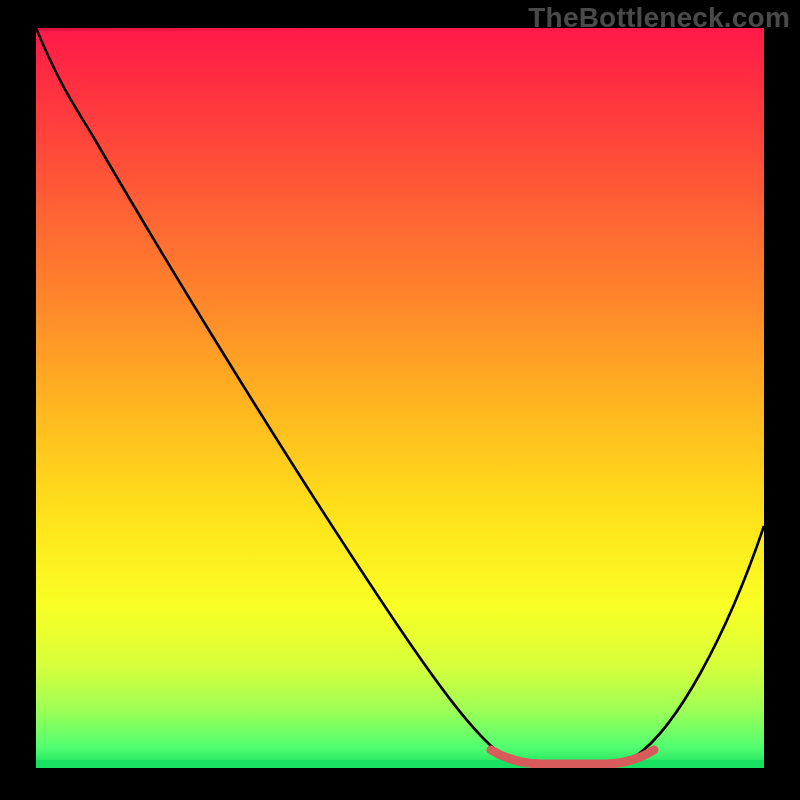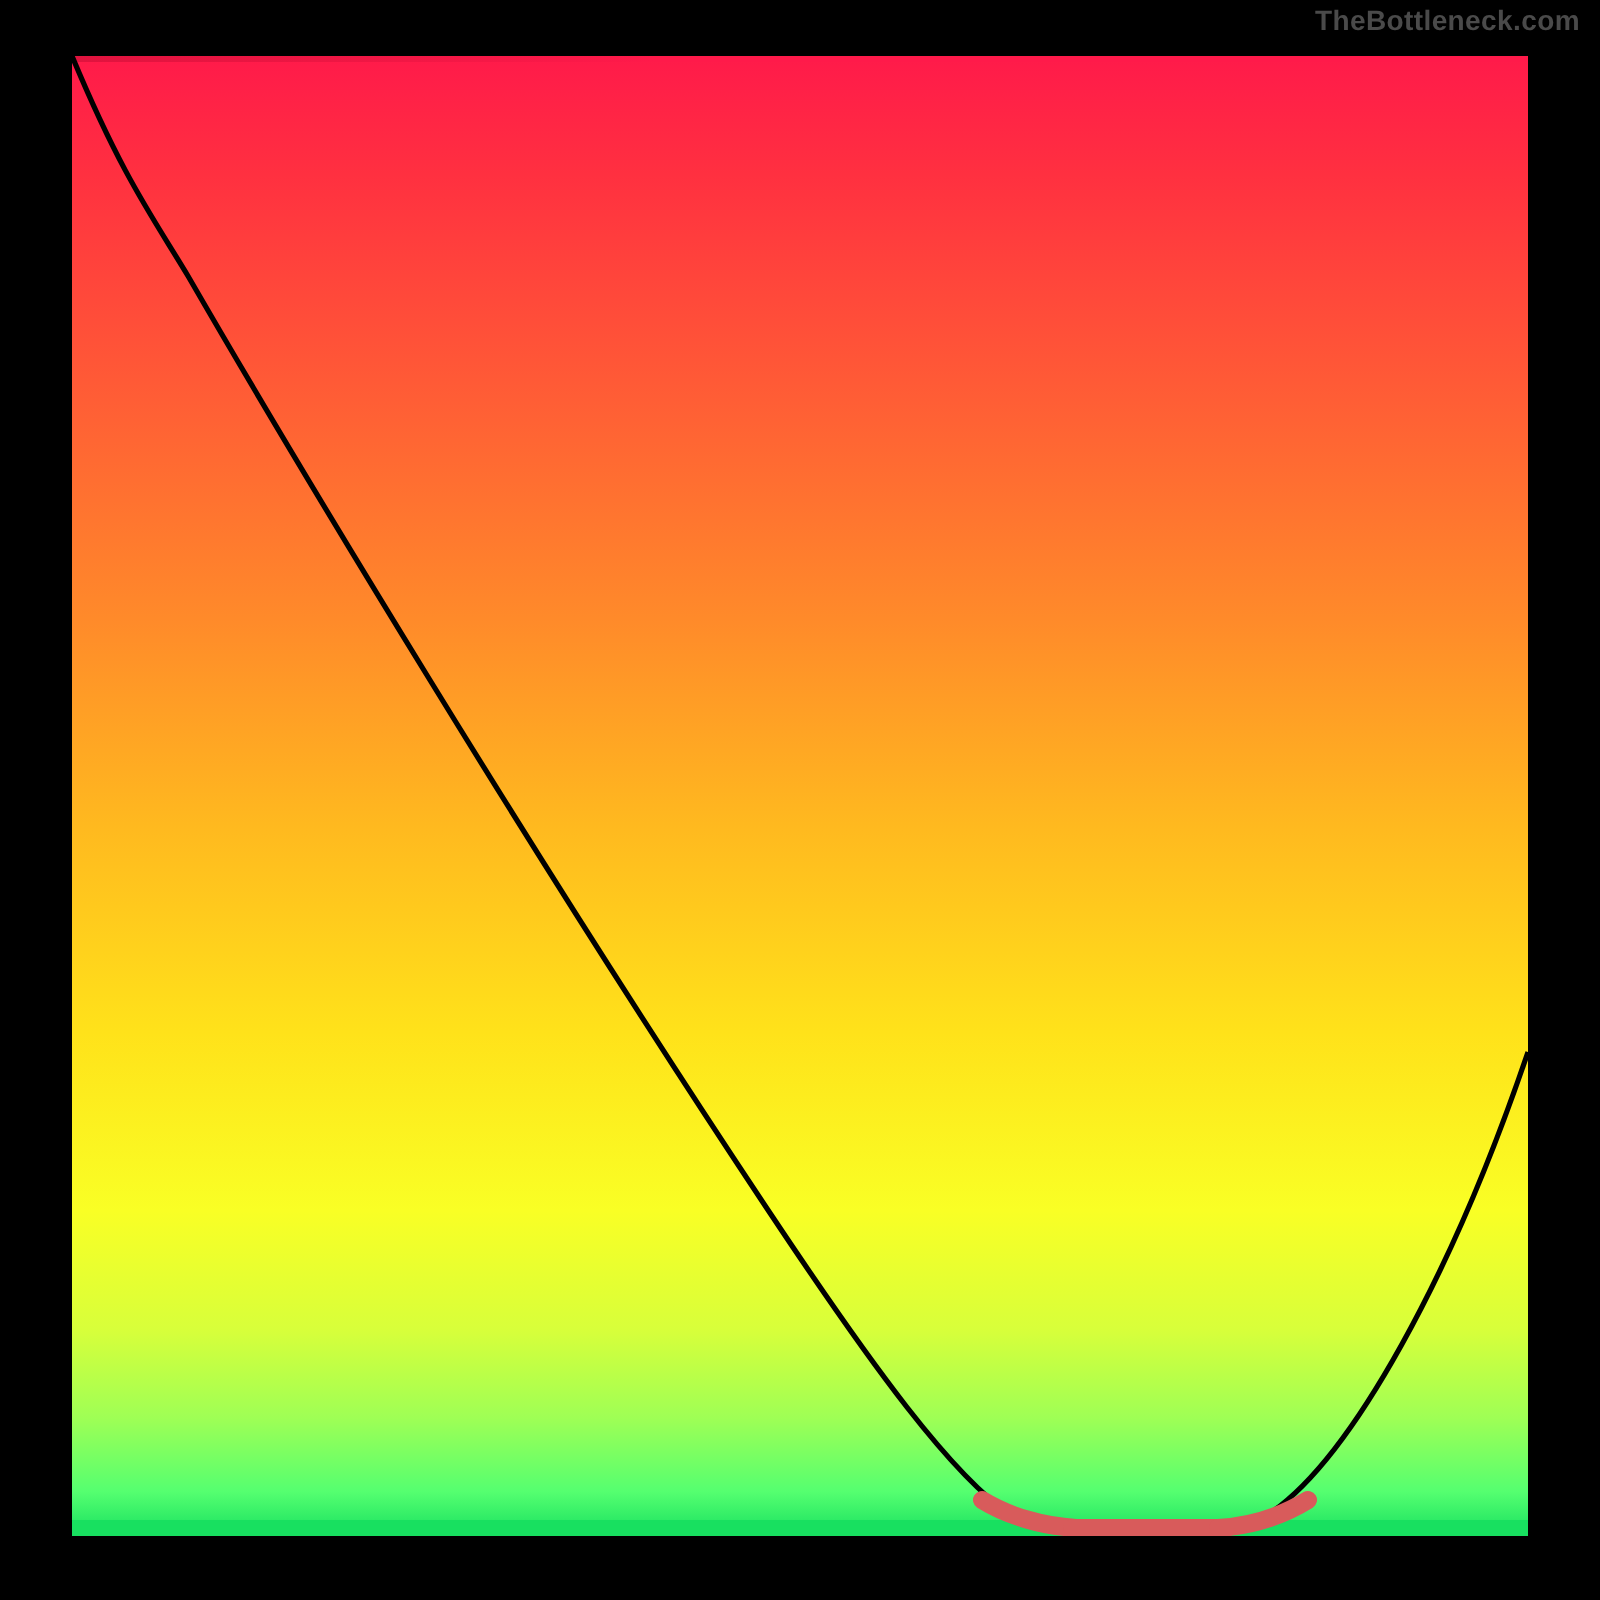--- a/index.html
+++ b/index.html
@@ -15,21 +15,21 @@
     position: relative;
     width: 800px;
     height: 800px;
     background: #000;
   }
   .watermark {
     position: absolute;
     top: 2px;
     right: 10px;
     color: #4a4a4a;
-    font-size: 14px;
+    font-size: 28px;
     font-weight: 600;
     letter-spacing: 0.2px;
     z-index: 10;
   }
   .plot-area {
     position: absolute;
     left: 36px;
     top: 28px;
     width: 728px;
     height: 740px;

